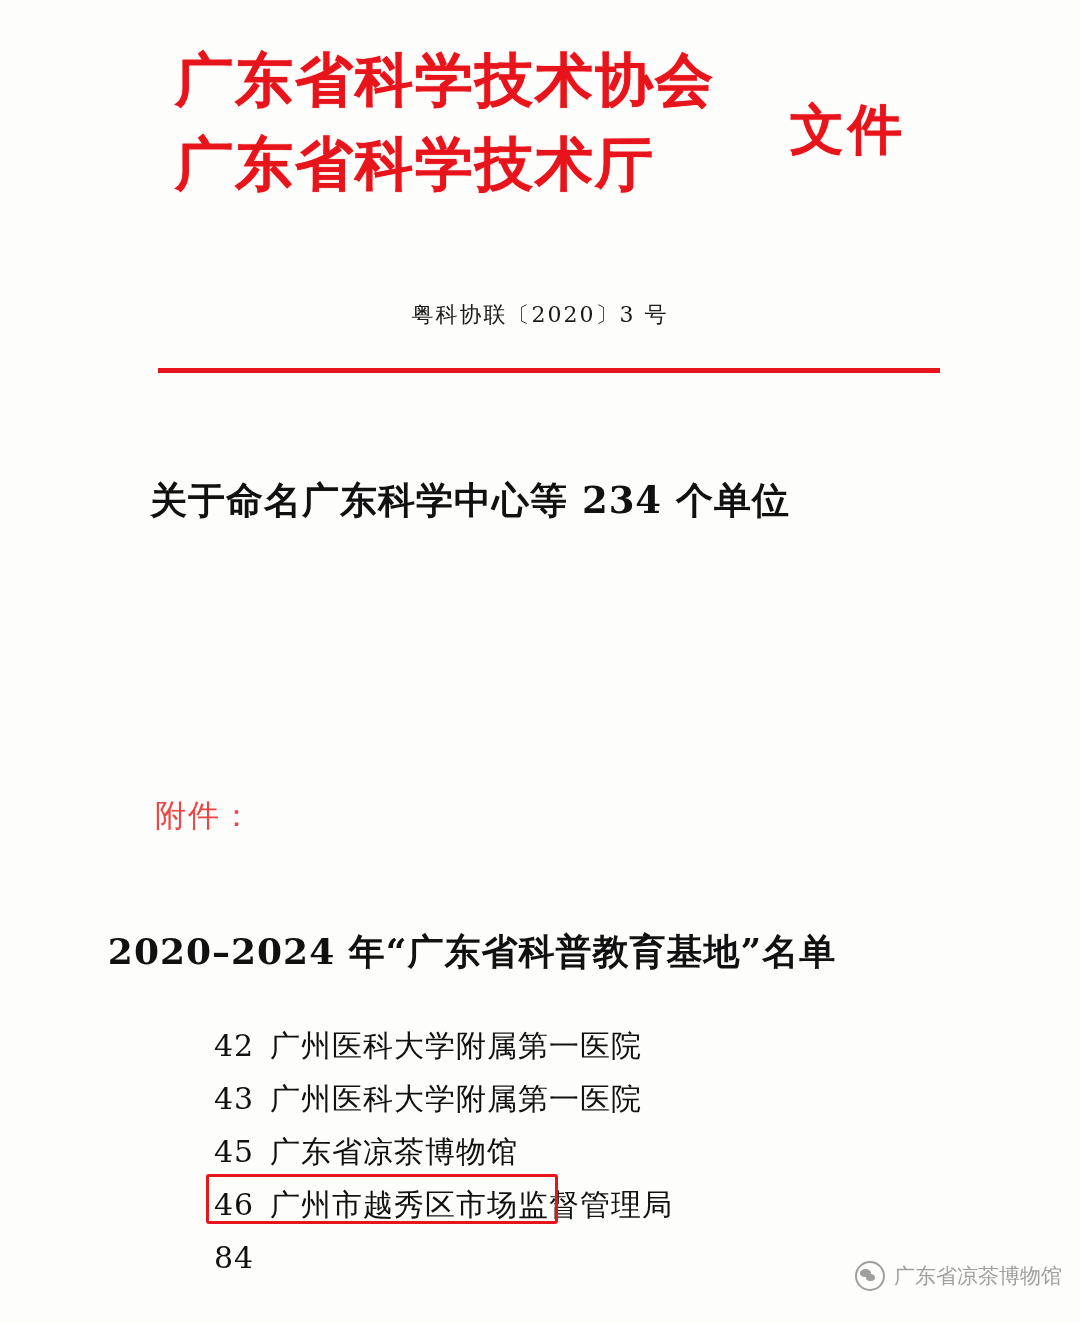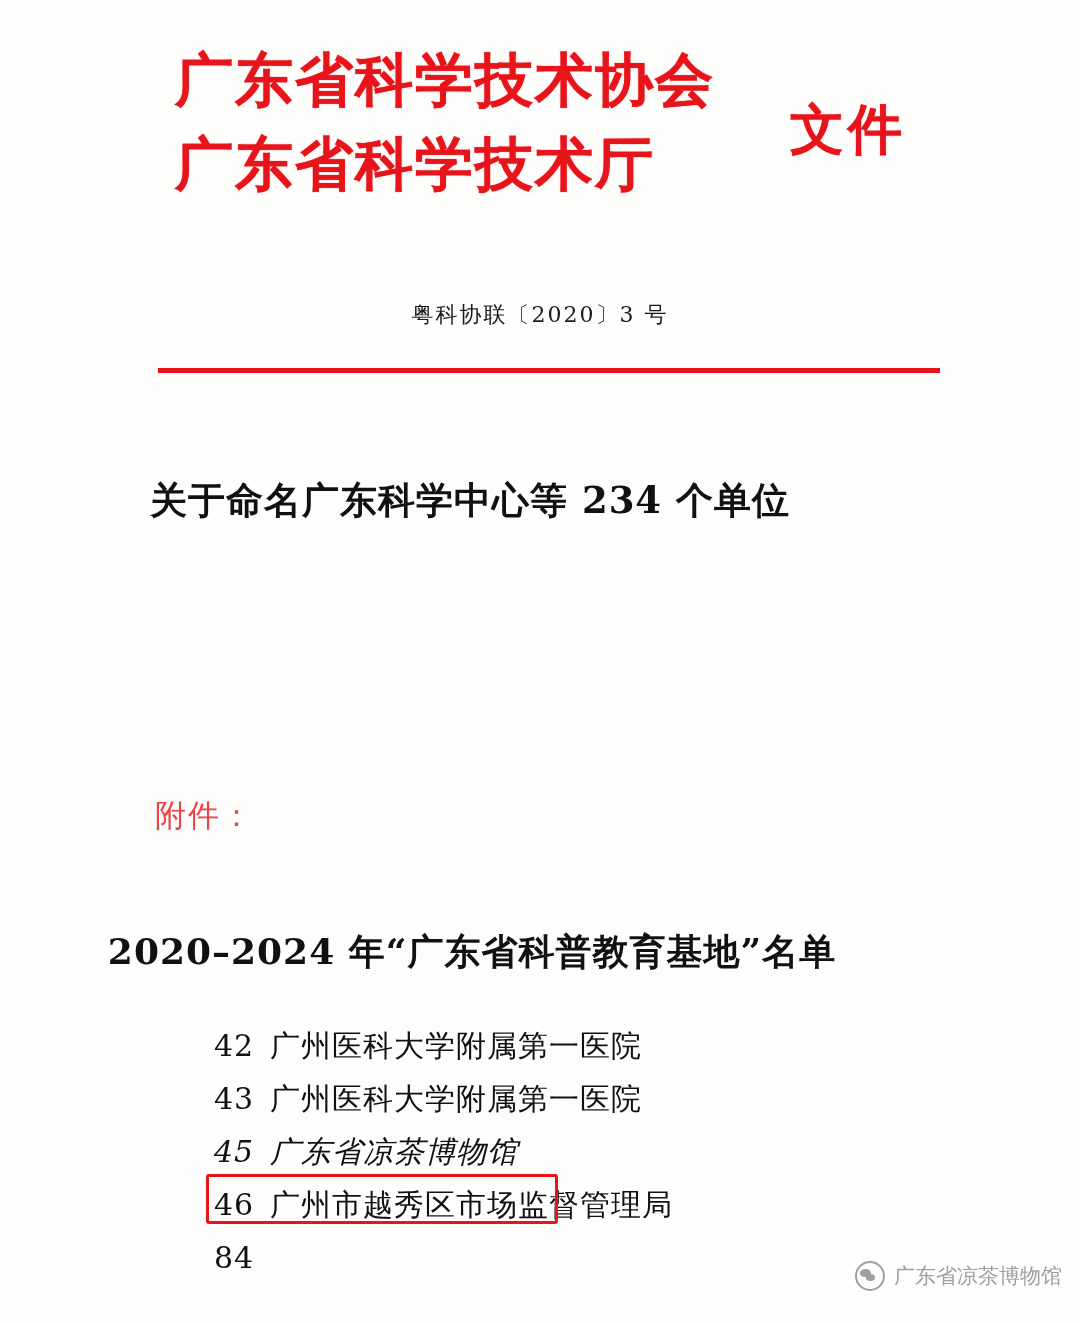--- a/index.html
+++ b/index.html
@@ -142,21 +142,20 @@
     flex: 0 0 56px;
     text-align: left;
     font-family: "DejaVu Serif", "Liberation Serif", serif;
     margin-top: 13px;
   }
   .li-text {
     white-space: nowrap;
   }
   .list-item.highlighted {
     position: relative;
-    font-style: italic;
   }
   .highlight-box {
     position: absolute;
     top: 1174px;
     left: 206px;
     width: 352px;
     height: 50px;
     border: 3px solid #e8141b;
     border-radius: 3px;
     box-sizing: border-box;

